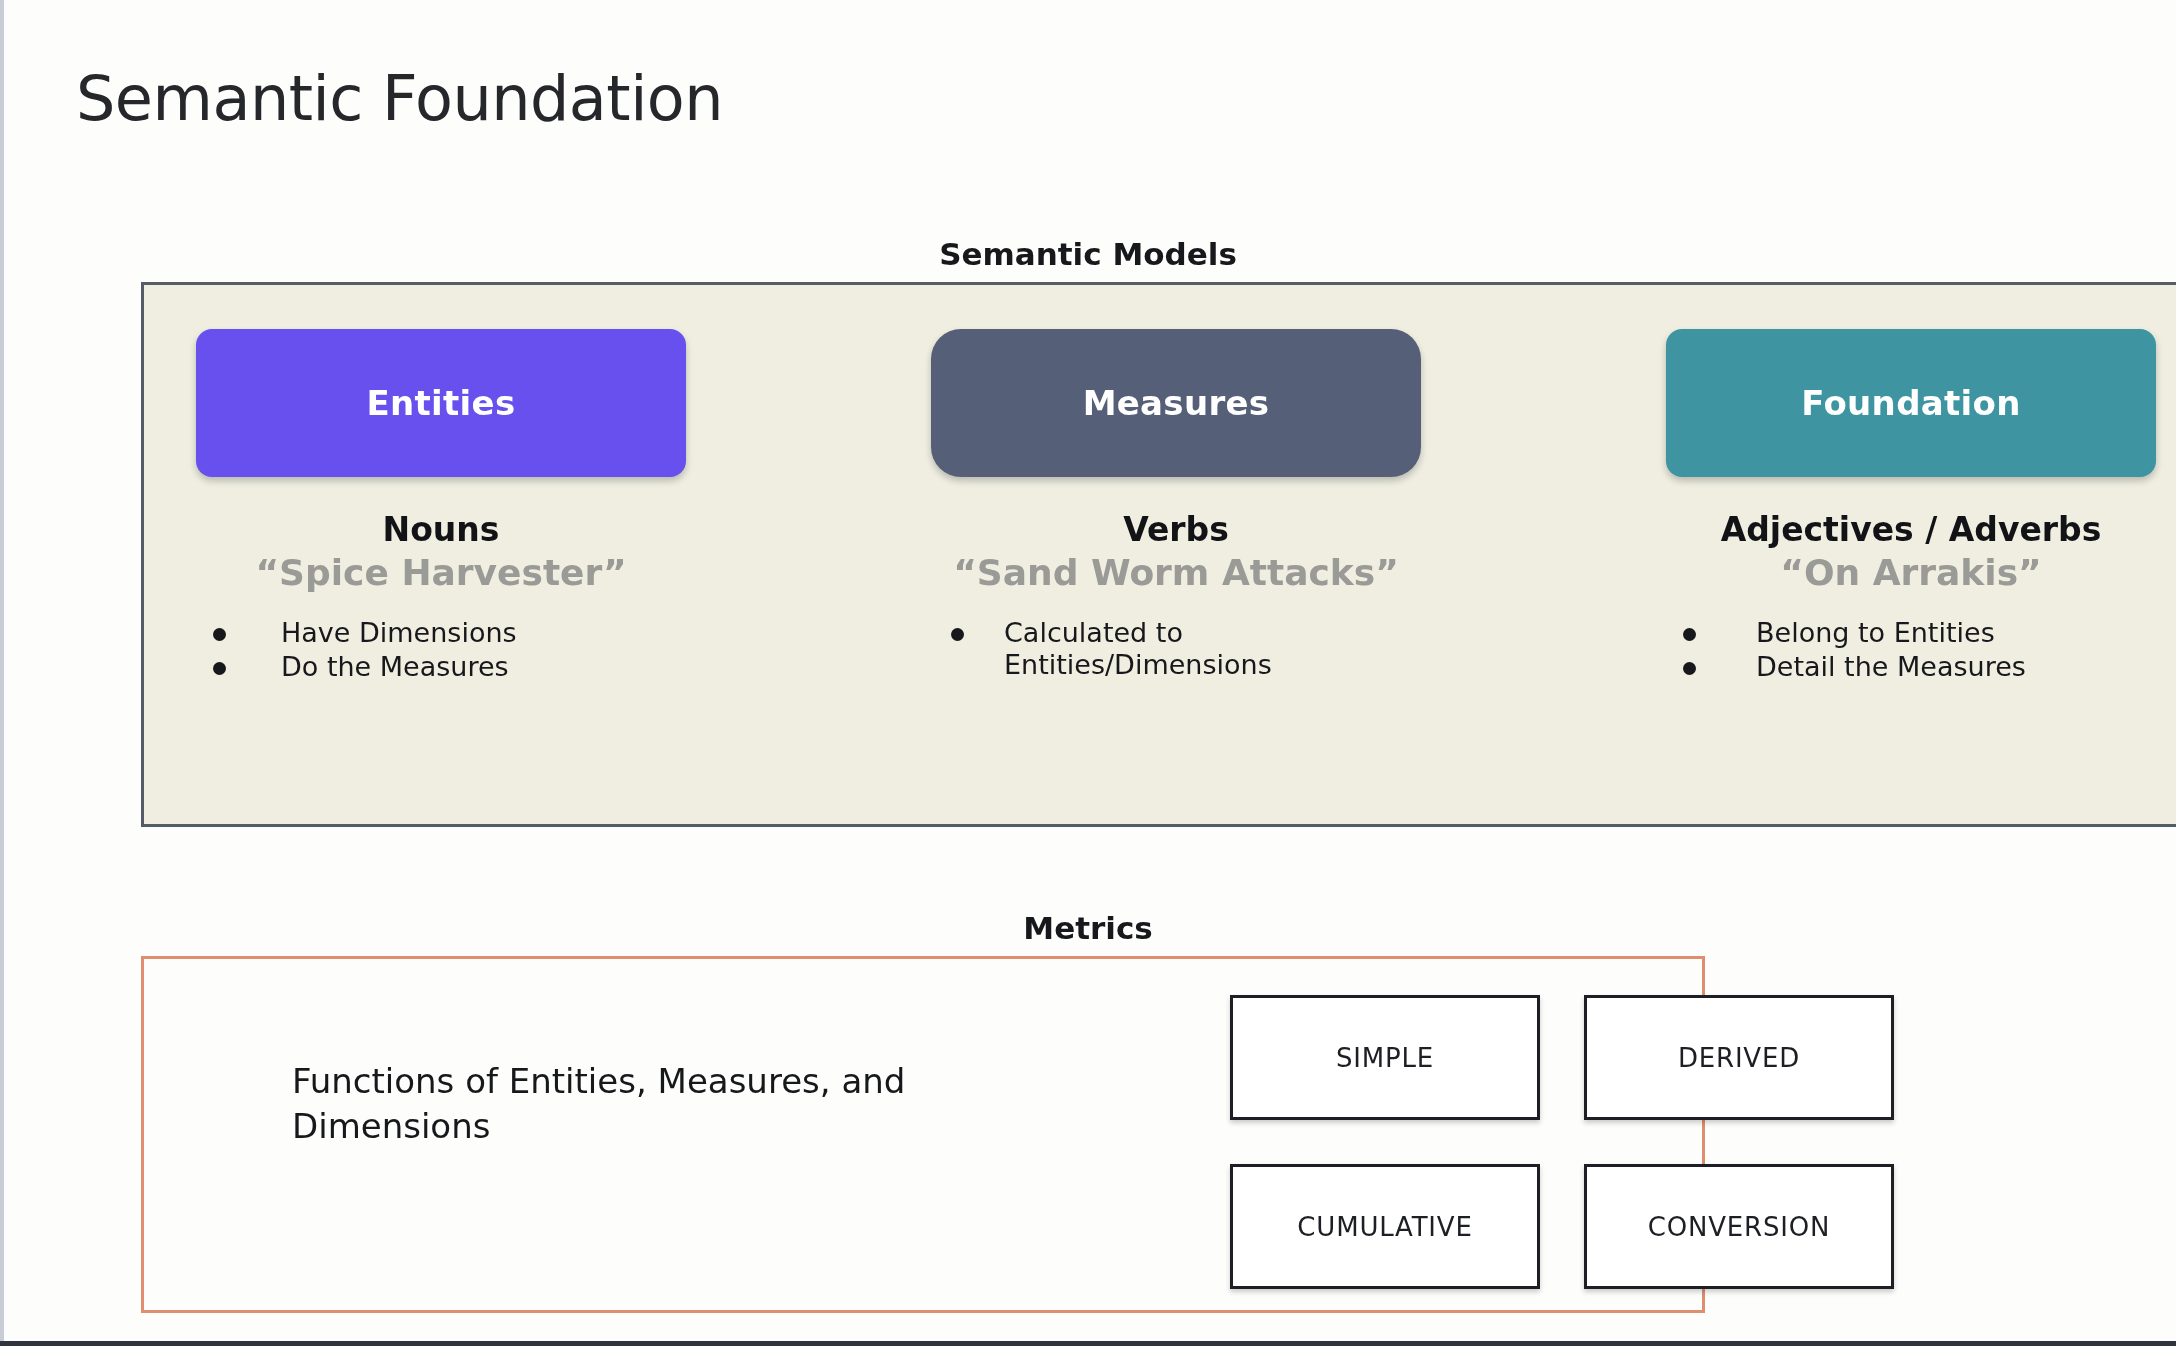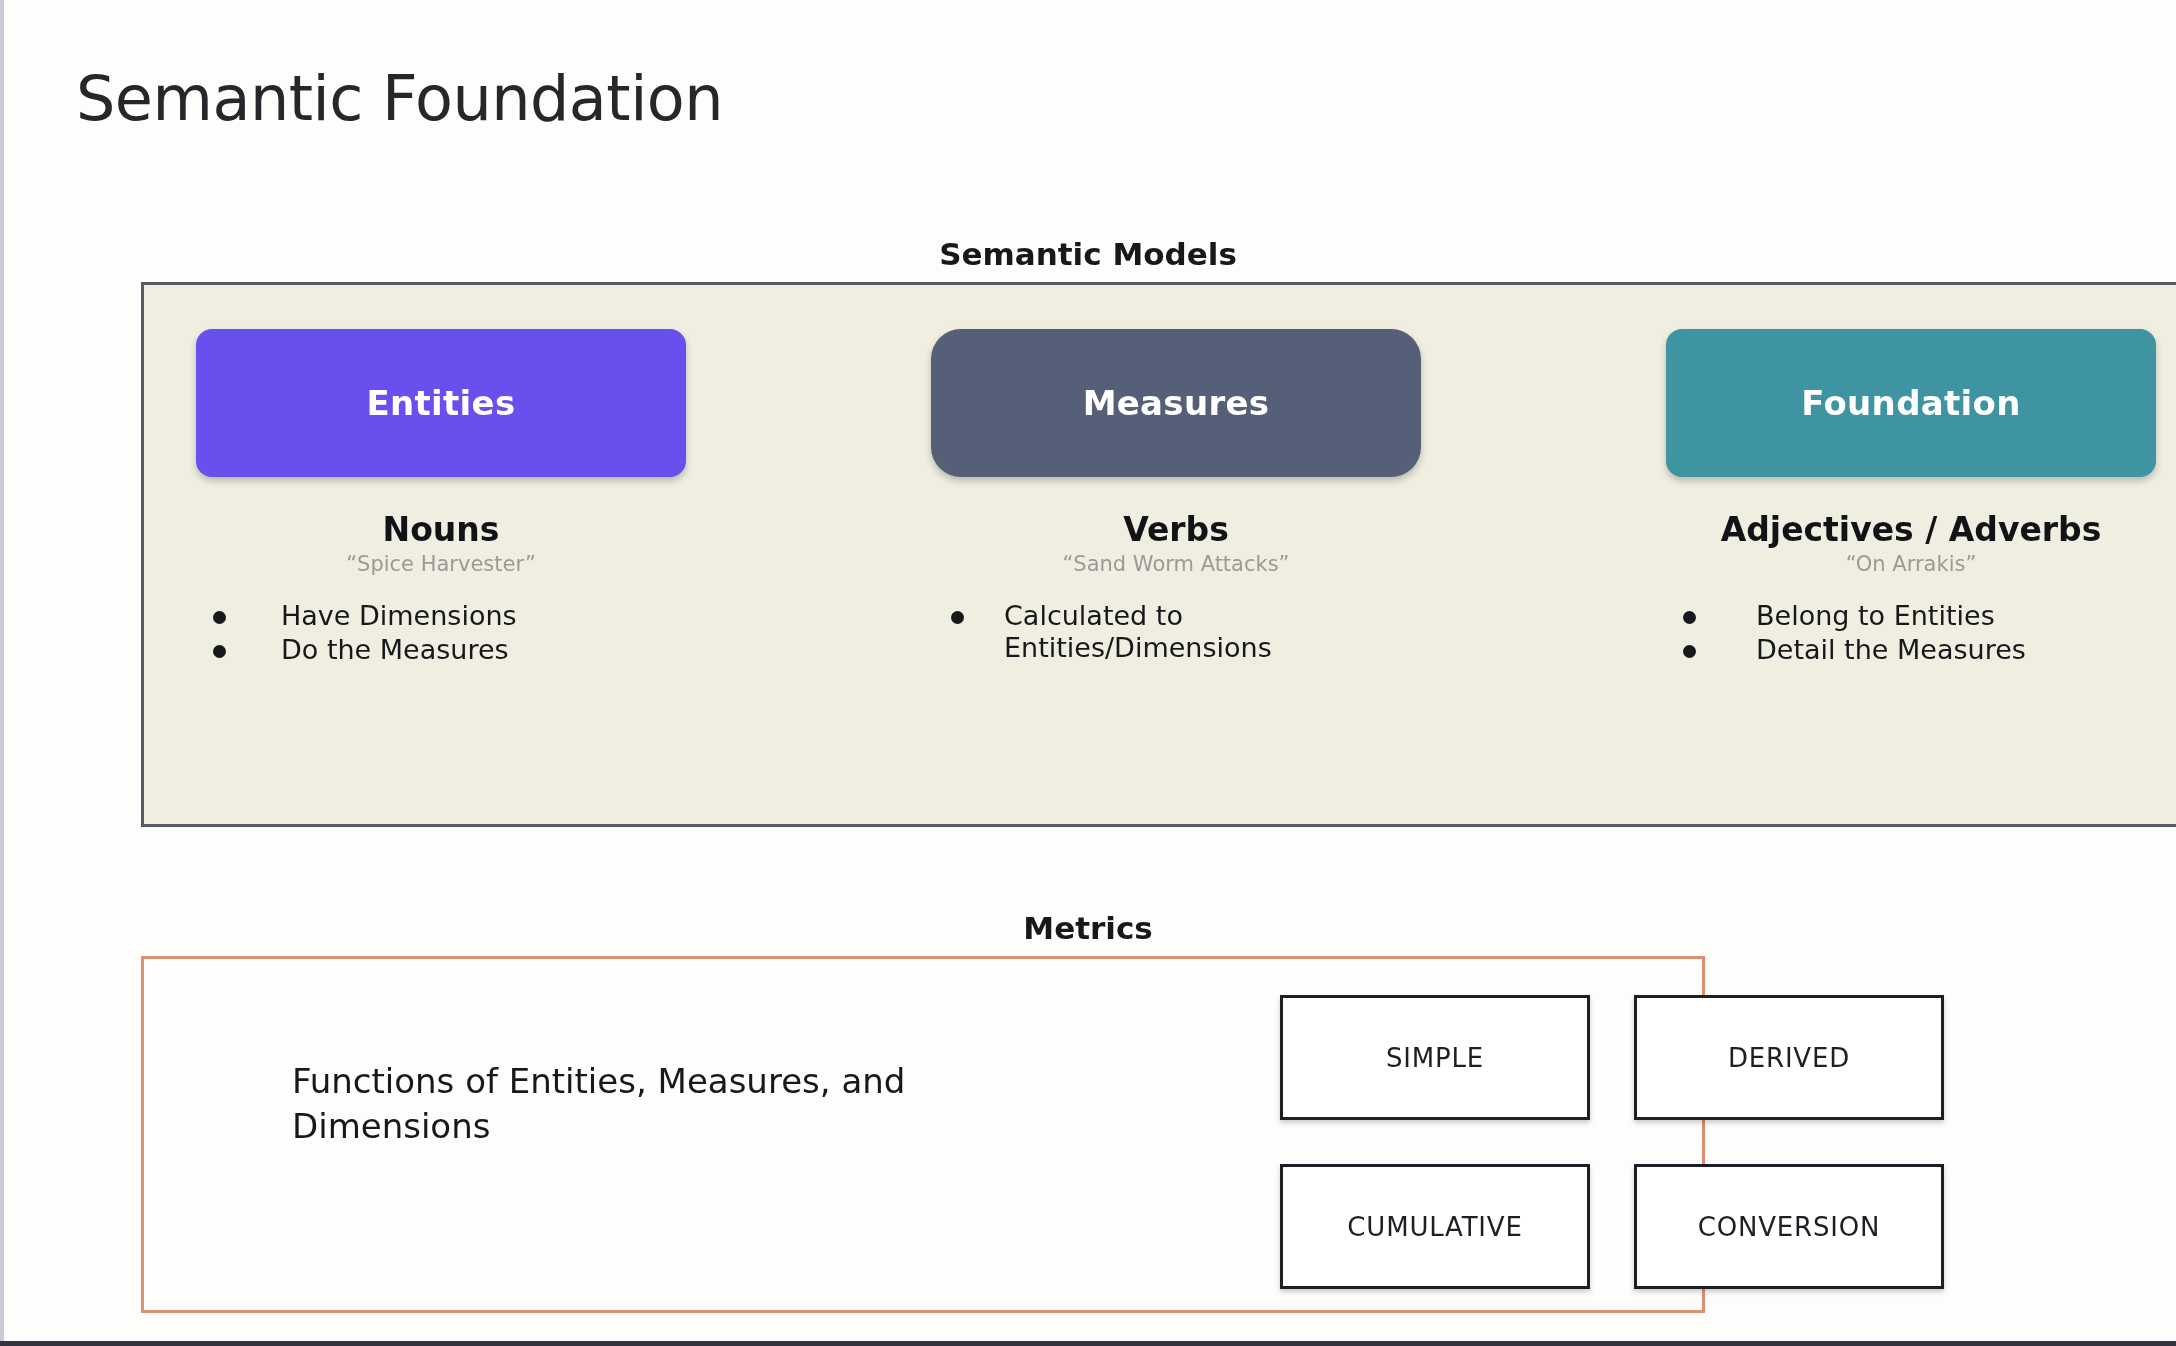--- a/index.html
+++ b/index.html
@@ -121,22 +121,22 @@
     margin-top: 36px;
     font-size: 33px;
     font-weight: 700;
     color: #121316;
     text-align: center;
     line-height: 1.05;
     white-space: nowrap;
   }
   .model-example {
     margin-top: 4px;
-    font-size: 21px;
-    font-weight: 400;
+    font-size: 36px;
+    font-weight: 700;
     color: #9a9a96;
     text-align: right;
     white-space: nowrap;
   }
 
   .model-bullets {
     margin: 0;
     padding: 0;
     list-style: none;
     width: 100%;
@@ -186,21 +186,21 @@
     left: 148px;
     top: 100px;
     font-size: 34px;
     color: #17181b;
     line-height: 1.32;
     max-width: 700px;
   }
 
   .metrics-grid {
     position: absolute;
-    left: 1136px;
+    left: 1086px;
     top: 36px;
     display: grid;
     grid-template-columns: 310px 310px;
     grid-template-rows: 125px 125px;
     column-gap: 45px;
     row-gap: 23px;
     gap: 44px;
   }
   .metric-box {
     border: 3px solid #1d1f24;

